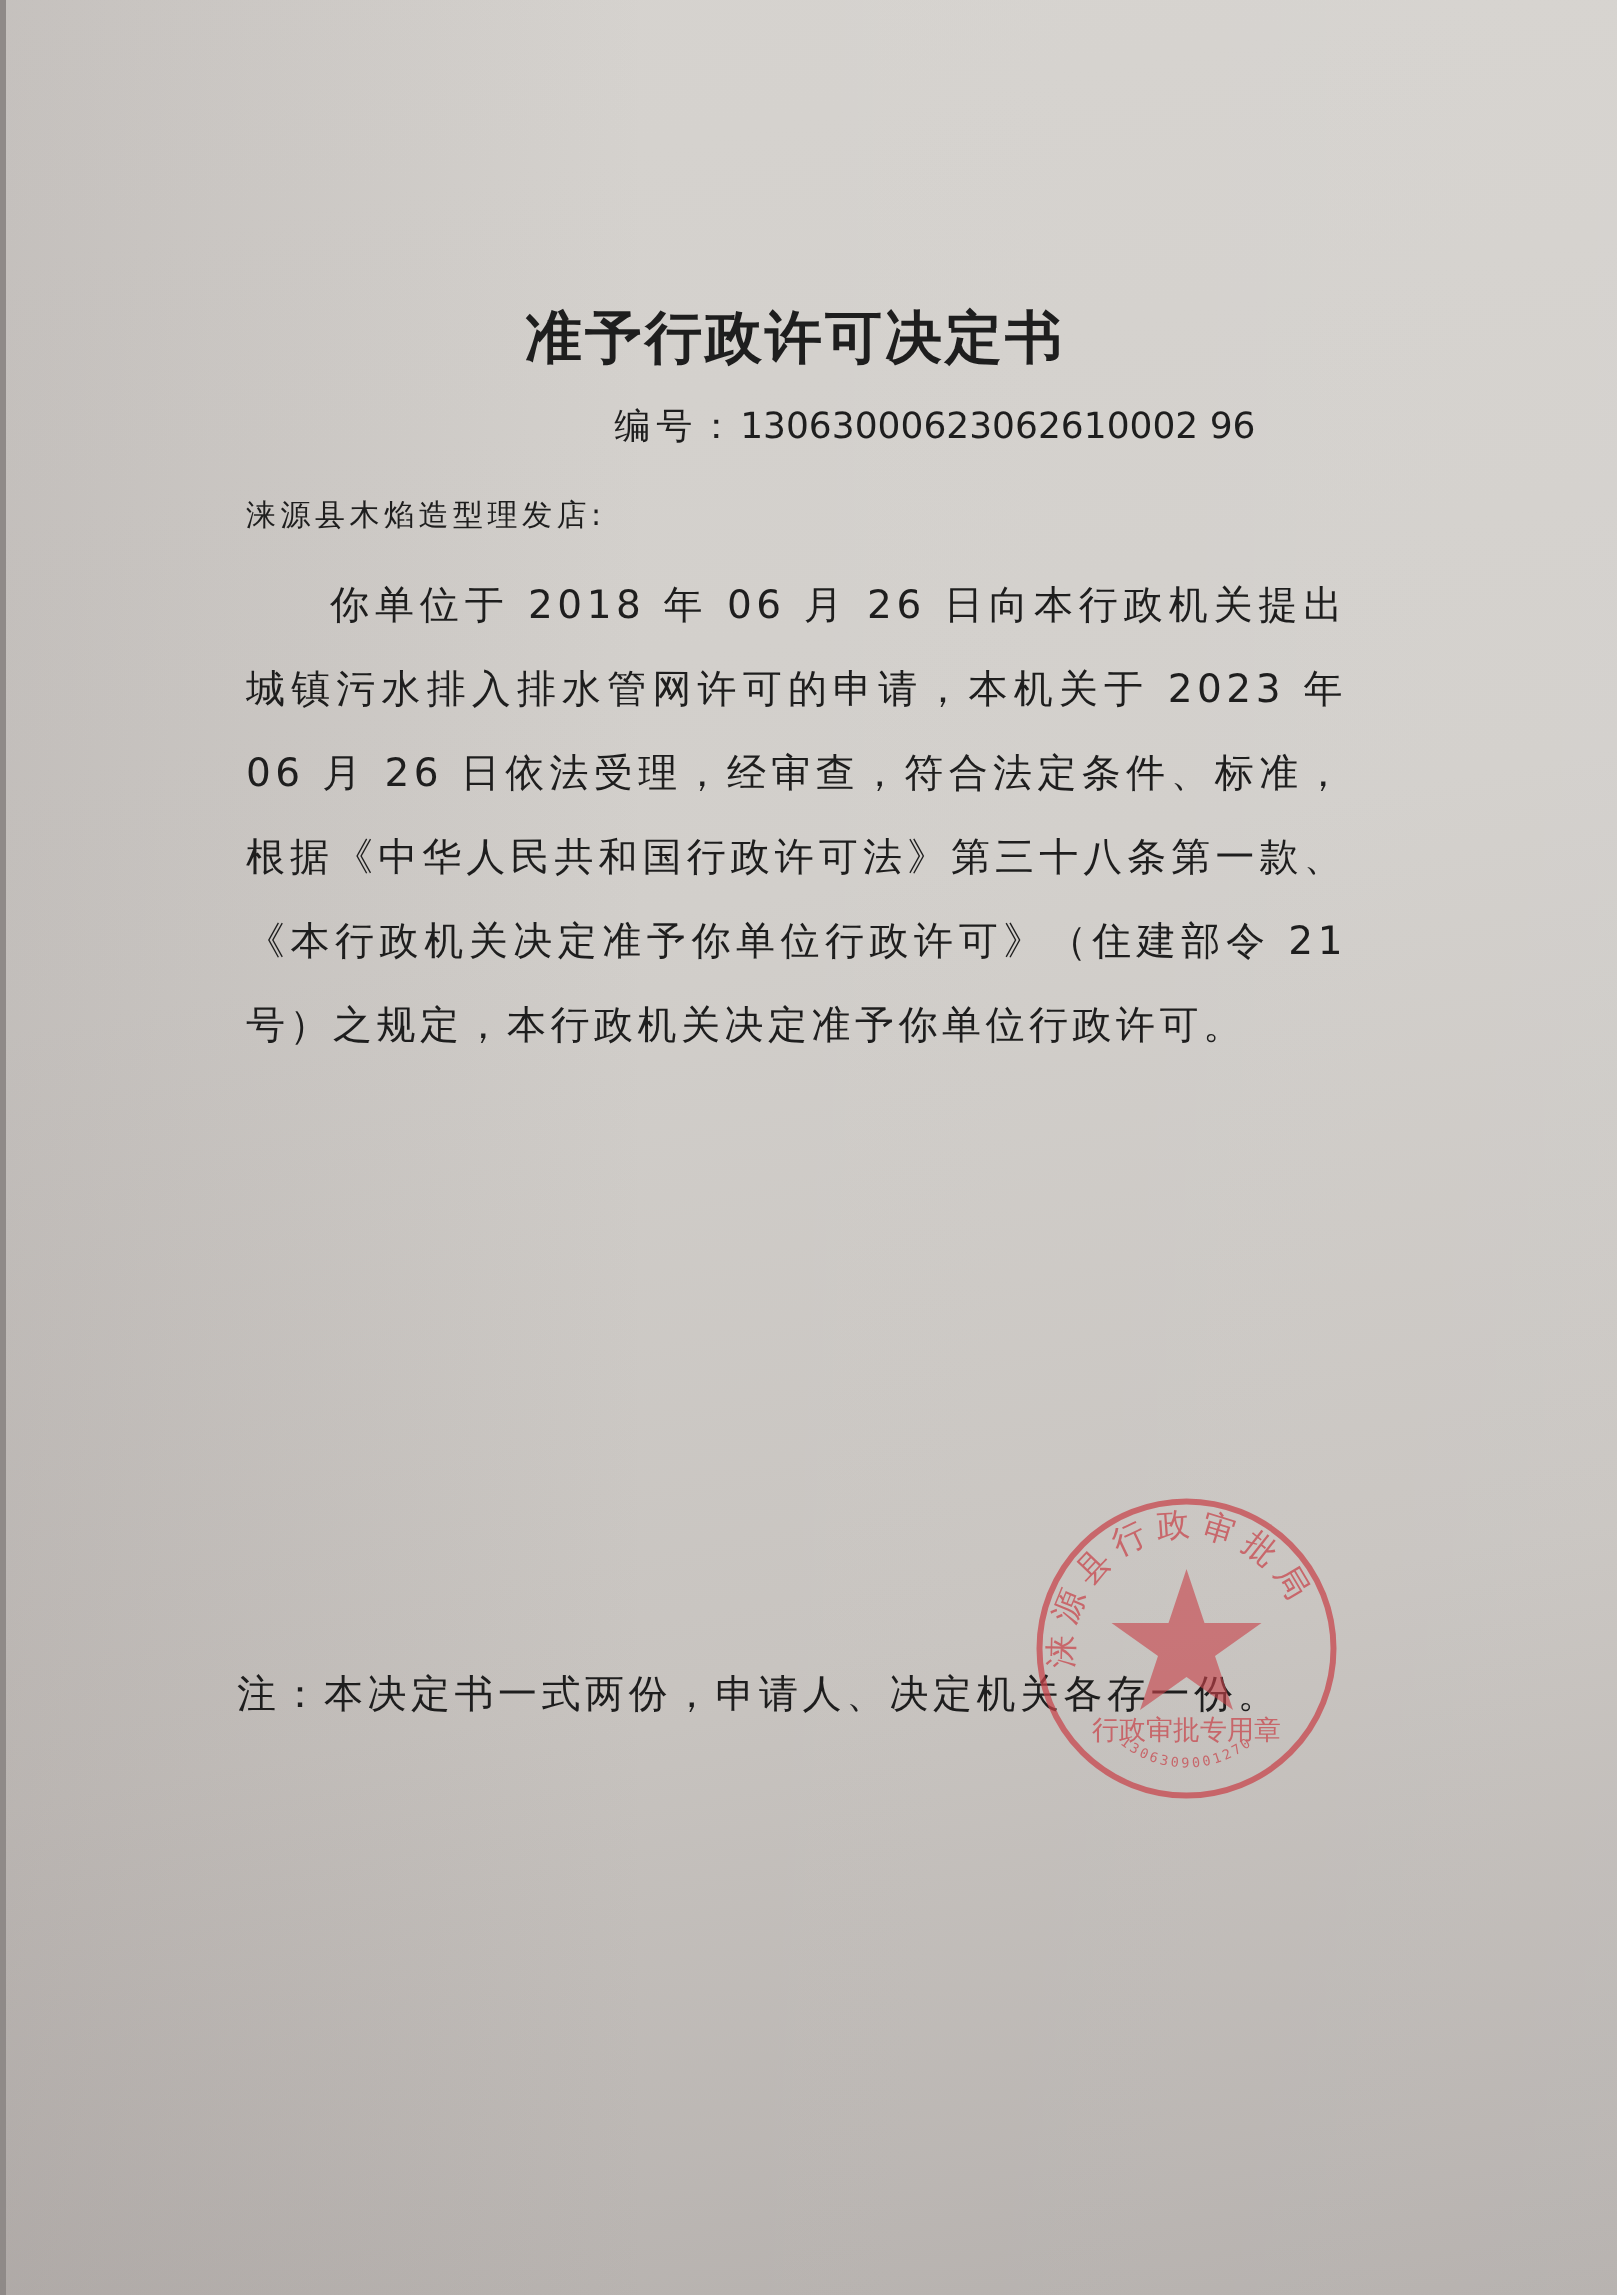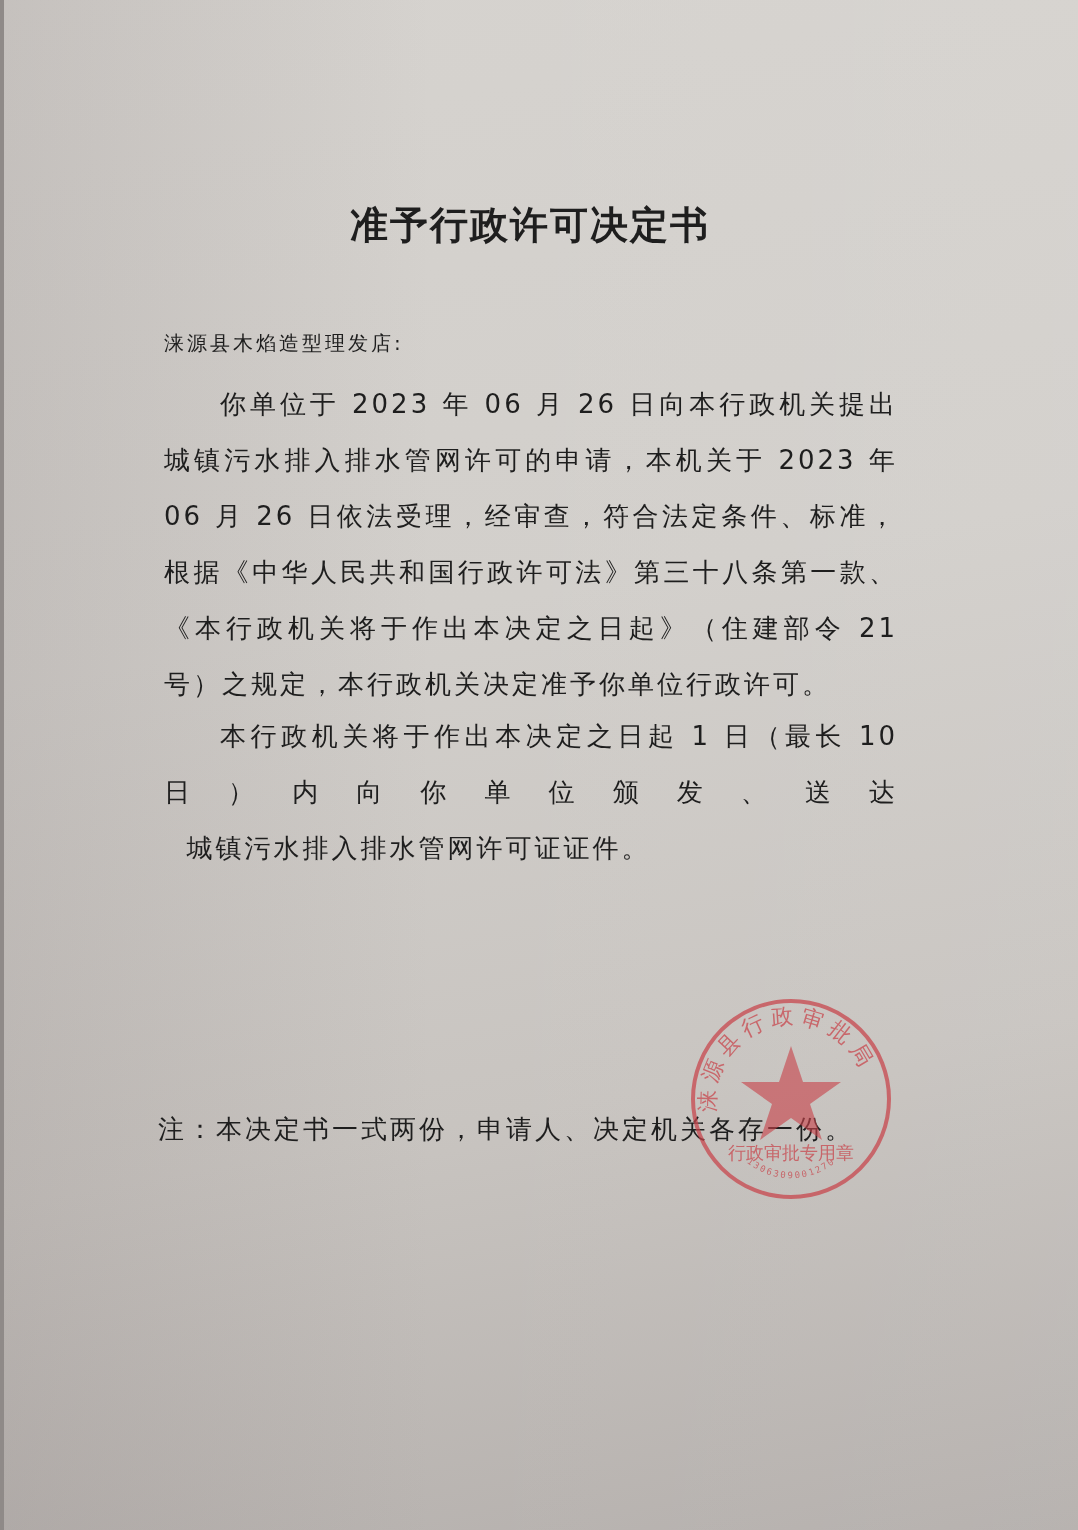--- a/index.html
+++ b/index.html
@@ -39,30 +39,30 @@
 </style>
 </head>
 <body>
 
 <div class="shade"></div>
 <div class="edge"></div>
 
 <div class="doc">
   <div class="title">准予行政许可决定书</div>
 
+  <div class="docno">
+    <span class="lbl">编号：</span><span>13063000623062610002 96</span>
+  </div>
 
   <div class="addressee">涞源县木焰造型理发店:</div>
 
   <div class="para p1">
-    <span>你单位于 2023 年 06 月 26 日向本行政机关提出</span><span class="u">城镇污水排入排水管网许可</span><span>的申请，本机关于 2023 年 06 月 26 日依法受理，经审查，符合法定条件、标准，根据《中华人民共和国行政许可法》第三十八条第一款、</span><span class="u">《本行政机关将于作出本决定之日起》</span><span>（住建部令 21 号）之规定，本行政机关决定准予你单位行政许可。</span>
+    <span>你单位于 2018 年 06 月 26 日向本行政机关提出</span><span class="u">城镇污水排入排水管网许可</span><span>的申请，本机关于 2023 年 06 月 26 日依法受理，经审查，符合法定条件、标准，根据《中华人民共和国行政许可法》第三十八条第一款、</span><span class="u">《本行政机关决定准予你单位行政许可》</span><span>（住建部令 21 号）之规定，本行政机关决定准予你单位行政许可。</span>
   </div>
 
-  <div class="para p2">
-    <span>本行政机关将于作出本决定之日起</span><span class="u" style="white-space:pre"> 1 </span><span>日（最长 10 日）内向你单位颁发、送达</span><span class="u" style="white-space:pre">  城镇污水排入排水管网许可证</span><span>证件。</span>
-  </div>
 
   <div class="note">注：本决定书一式两份，申请人、决定机关各存一份。</div>
 
   <div class="seal">
     <svg viewBox="0 0 210 210">
       <defs>
         <path id="arcTop" d="M 30 118 A 76 76 0 1 1 180 118"></path>
         <path id="arcBot" d="M 52 160 A 70 70 0 0 0 158 160"></path>
       </defs>
       <circle cx="105" cy="105" r="98" fill="none" stroke="#c8434a" stroke-width="4"></circle>

